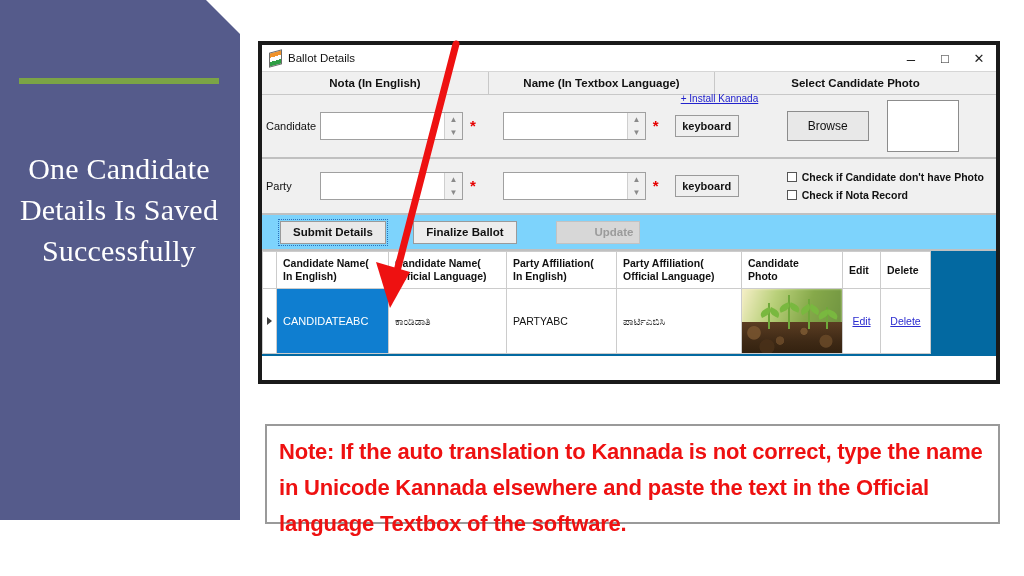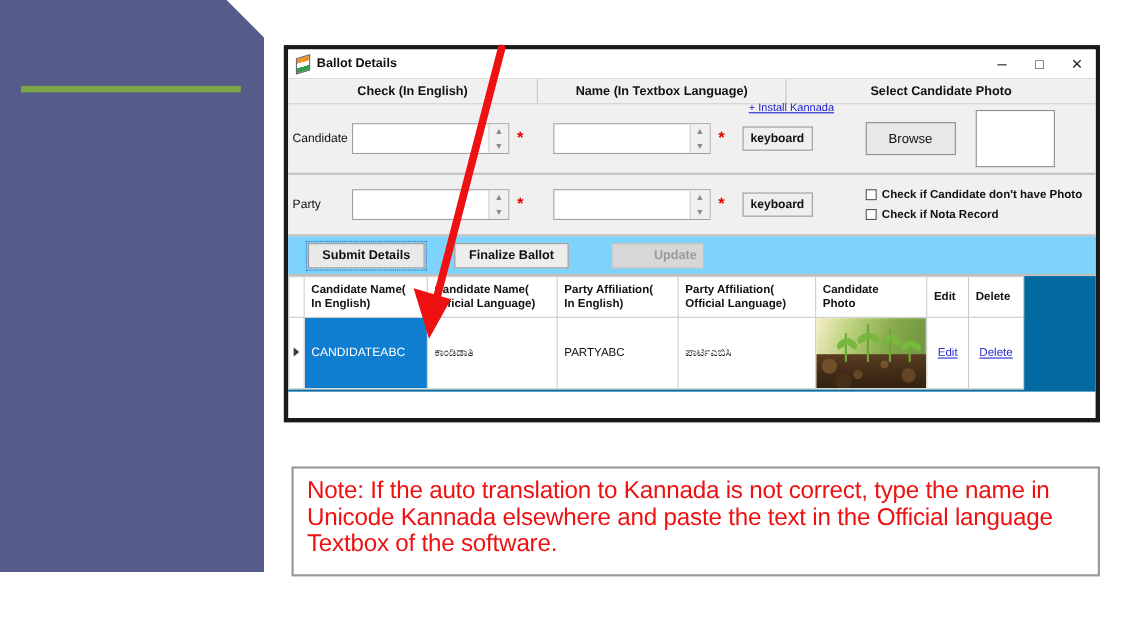--- a/index.html
+++ b/index.html
@@ -53,21 +53,21 @@
     display:inline-block; position: relative;
   }
   .title-icon i {
     position:absolute; display:block;
     width:11px; height:13px; left:1px; top:0;
     background: linear-gradient(#f0932a 0 33%, #ffffff 33% 66%, #2f9e44 66% 100%);
     border:1px solid #6b6b6b;
     transform: skewY(-16deg);
   }
   .titlebar-text {
-    font-size: 11.5px; color: #111; font-weight: 700;
+    font-size: 11.5px; color: #111; font-weight: 400;
   }
   .win-buttons {
     position: absolute; right: 0; top: 0; height: 26px;
     display: flex; align-items: center;
   }
   .win-btn {
     width: 34px; height: 26px;
     display: flex; align-items: center; justify-content: center;
     font-size: 13px; color: #222; line-height: 1;
   }
@@ -295,49 +295,50 @@
     position: absolute; left: 265px; top: 424px;
     width: 735px; height: 100px;
     background: #ffffff;
     border: 2px solid #9a9a9a;
     box-sizing: border-box;
     padding: 8px 10px 0 12px;
   }
   .note-text {
     color: #ee1111;
     font-size: 22px;
-    font-weight: normal;
-    line-height: 24px;
+    font-weight: bold;
+    line-height: 36px;
     letter-spacing: -0.2px;
   }
 </style>
 </head>
 <body>
 
 <div id="root">
 
   <div class="sidebar"></div>
   <div class="sidebar-rule"></div>
+  <div class="sidebar-title">One Candidate Details Is Saved Successfully</div>
 
   <div class="app-window">
 
     <div class="titlebar">
       <span class="title-icon">
           <i></i>
         </span>
       <span class="titlebar-text">Ballot Details</span>
       <div class="win-buttons">
         <div class="win-btn minim">–</div>
         <div class="win-btn">□</div>
         <div class="win-btn">✕</div>
       </div>
     </div>
 
     <div class="col-head-band">
-      <div class="col-head ch1">Check (In English)</div>
+      <div class="col-head ch1">Nota (In English)</div>
       <div class="ch-sep"></div>
       <div class="col-head ch2">Name (In Textbox Language)</div>
       <div class="ch-sep"></div>
       <div class="col-head ch3">Select Candidate Photo</div>
     </div>
 
     <div class="form-row row-candidate">
       <div class="row-label">Candidate</div>
       <div class="spin-input">
         <div class="spin-arrows">

